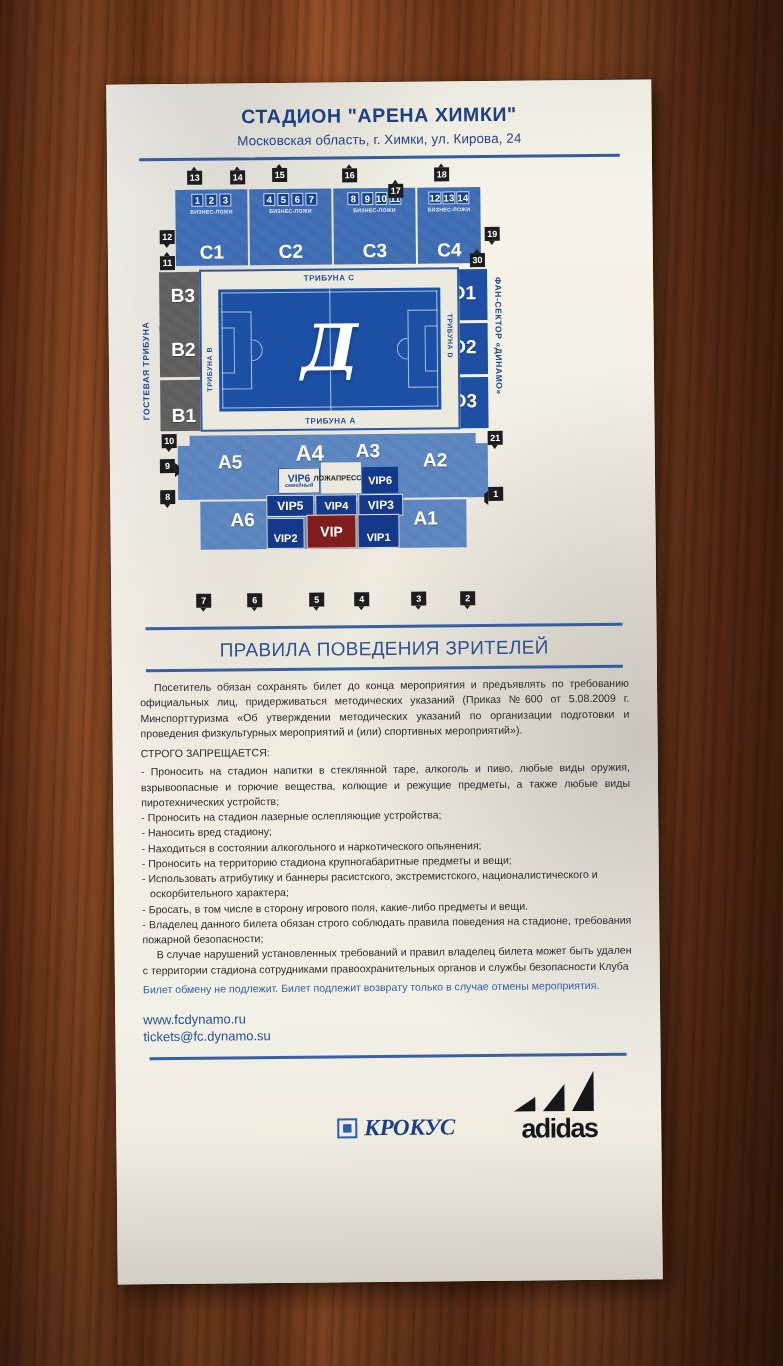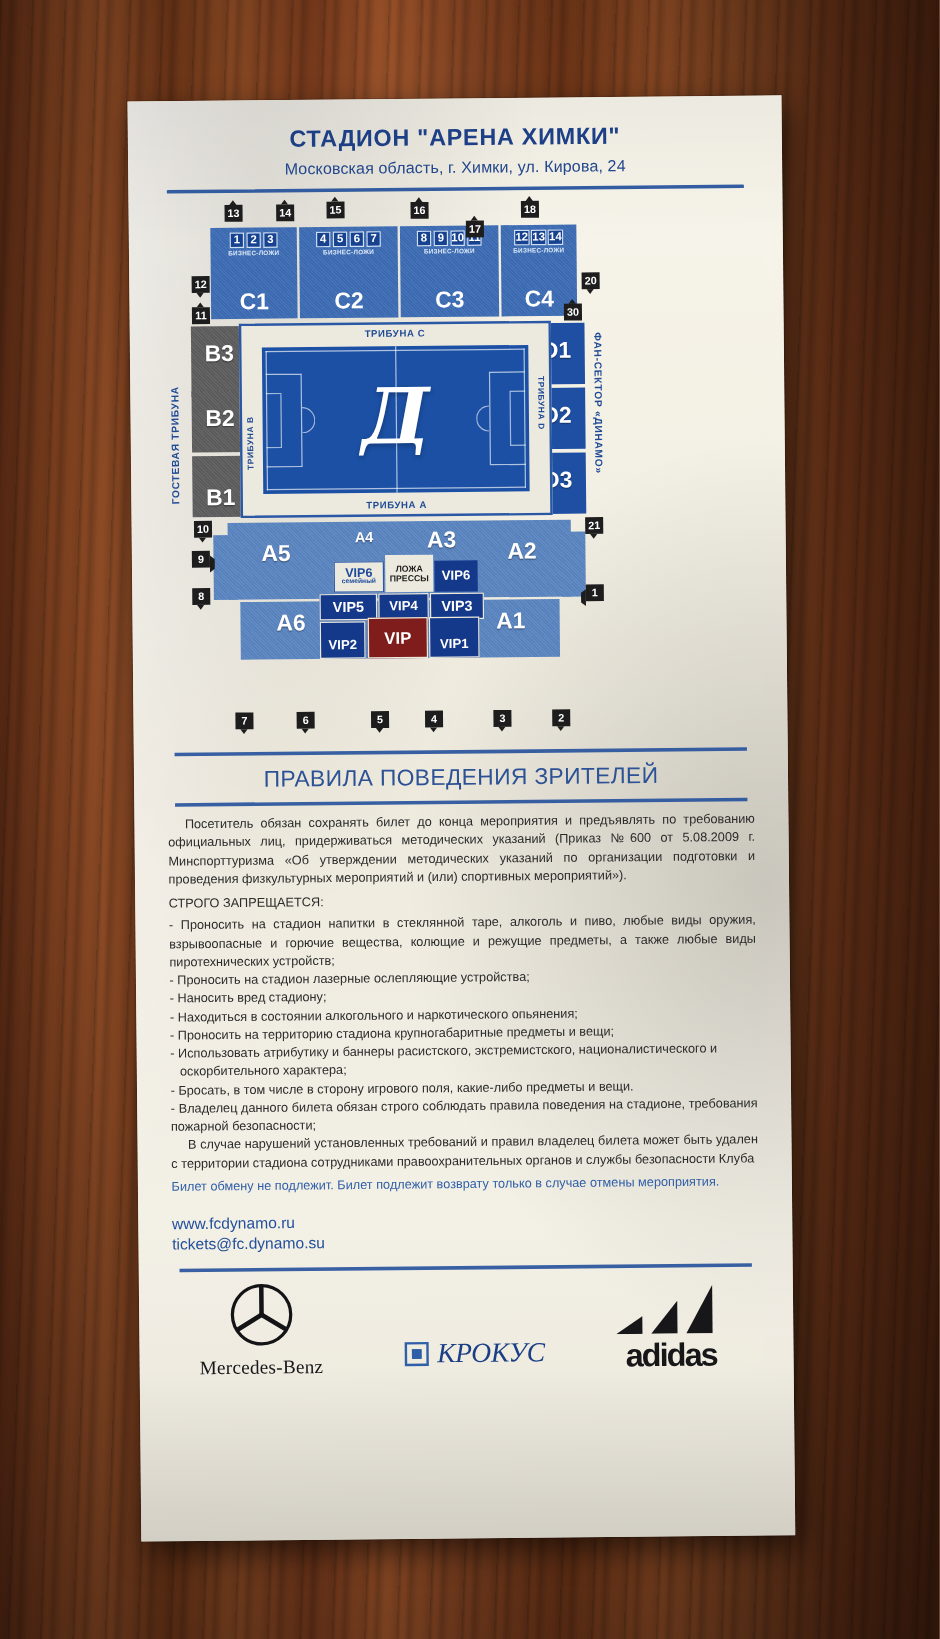--- a/index.html
+++ b/index.html
@@ -159,21 +159,21 @@
   .links{color:#23509c;font-size:13px;line-height:1.32;margin-top:14px;}
 
   
   #sponsors{position:relative;height:96px;margin-top:6px;}
   .mb-wrap{position:absolute;left:22px;top:2px;text-align:center;}
   .mb-star{width:54px;height:54px;margin:0 auto;}
   .mb-txt{font-family:"Liberation Serif",serif;font-size:16px;color:#16161a;margin-top:4px;letter-spacing:.2px;}
   .krokus{position:absolute;left:193px;top:50px;display:flex;align-items:center;gap:7px;}
   .kr-sq{width:20px;height:20px;border:2.5px solid #2f5fa8;display:flex;align-items:center;justify-content:center;box-sizing:border-box;}
   .kr-sq i{display:block;width:8px;height:8px;border:2px solid #2f5fa8;box-sizing:border-box;background:#2f5fa8;}
-  .kr-txt{font-family:"Liberation Serif",serif;font-weight:normal;font-style:italic;color:#1b3f86;font-size:23px;letter-spacing:-.3px;}
+  .kr-txt{font-family:"Liberation Serif",serif;font-weight:bold;font-style:italic;color:#1b3f86;font-size:23px;letter-spacing:-.3px;}
   .adi{position:absolute;right:16px;top:6px;width:116px;text-align:center;}
   .adi-txt{font-size:27px;font-weight:bold;color:#17171a;letter-spacing:-1.6px;margin-top:-2px;}
 </style>
 </head>
 <body>
 
 <div id="desk">
   <div id="desk2"></div>
   <div id="deskgrain"></div>
   <div id="deskshade"></div>
@@ -242,21 +242,21 @@
             <div class="bnum">12</div>
             <div class="bnum">13</div>
             <div class="bnum">14</div>
           </div>
           <div class="blozhi">БИЗНЕС-ЛОЖИ</div>
           <div class="cname">C4</div>
         </div>
       </div>
 
       <div class="gate" style="left:24px;top:62px;">12</div>
-      <div class="gate" style="left:349px;top:62px;">20</div>
+      <div class="gate" style="left:349px;top:62px;">19</div>
 
       <div class="sidelabel l" style="left:4px;top:112px;height:140px;">ГОСТЕВАЯ ТРИБУНА</div>
 
       <div class="gate up" style="left:24px;top:88px;">11</div>
       <div class="sec c-grey" style="left:23px;top:104px;width:47px;height:59px;">
         <div class="noise"></div>
         <div class="lbl" style="left:0;right:0;top:13px;text-align:center;font-size:19px;">B3</div>
       </div>
       <div class="sec c-grey" style="left:23px;top:158px;width:47px;height:51px;padding-left:30px;">
         <div class="noise"></div>
@@ -313,32 +313,32 @@
             <div class="noise"></div>
           </div>
         <div class="sec c-mid" style="left:290px;top:10px;width:20px;height:54px;">
             <div class="noise"></div>
           </div>
         <div class="sec c-mid" style="left:22px;top:66px;width:266px;height:48px;">
             <div class="noise"></div>
           </div>
 
         <div class="lbl" style="left:40px;top:16px;font-size:19px;">A5</div>
-        <div class="lbl" style="left:118px;top:6px;font-size:12px;">A4</div>
+        <div class="lbl" style="left:118px;top:6px;font-size:22px;">A4</div>
         <div class="lbl" style="left:178px;top:6px;font-size:19px;">A3</div>
         <div class="lbl" style="left:245px;top:16px;font-size:19px;">A2</div>
         <div class="lbl" style="left:52px;top:74px;font-size:19px;">A6</div>
         <div class="lbl" style="left:235px;top:74px;font-size:19px;">A1</div>
 
         <div class="vipbox" style="left:100px;top:33px;width:42px;height:26px;background:#eceade;border:1.5px solid #2a58a5;flex-direction:column;">
           <span style="color:#1d4a9c;font-size:10.5px;">VIP6</span>
           <span style="color:#1d4a9c;font-size:5.6px;">семейный</span>
         </div>
 
-        <div class="vipbox" style="left:143px;top:28px;width:40px;height:31px;background:#eceade;flex-direction:column;">
+        <div class="vipbox" style="left:143px;top:28px;width:40px;height:31px;background:#eceade;flex-direction:row;">
           <span style="color:#1d1d1d;font-size:7.3px;">ЛОЖА</span>
           <span style="color:#1d1d1d;font-size:7.3px;">ПРЕССЫ</span>
         </div>
 
         <div class="vipbox" style="left:184px;top:33px;width:36px;height:26px;background:#14398a;font-size:11px;">VIP6</div>
 
         <div class="vipbox" style="left:88px;top:60px;width:48px;height:22px;background:#14398a;border:1.5px solid #eceade;font-size:12px;">VIP5</div>
         <div class="vipbox" style="left:137px;top:60px;width:42px;height:22px;background:#14398a;border:1.5px solid #eceade;font-size:11px;">VIP4</div>
         <div class="vipbox" style="left:180px;top:60px;width:45px;height:22px;background:#14398a;border:1.5px solid #eceade;font-size:12px;">VIP3</div>
 
@@ -382,31 +382,20 @@
 
       <div class="links">
         <div>www.fcdynamo.ru</div>
         <div>tickets@fc.dynamo.su</div>
       </div>
       <div class="thin-rule" style="margin-top:12px;"></div>
     </div>
 
     <div id="sponsors">
 
-      <div class="mb-wrap">
-        <svg class="mb-star" viewBox="0 0 100 100">
-          <circle cx="50" cy="50" r="45" fill="none" stroke="#141416" stroke-width="5"></circle>
-          <g stroke="#141416" stroke-width="7" stroke-linecap="round">
-            <line x1="50" y1="50" x2="50" y2="8"></line>
-            <line x1="50" y1="50" x2="14" y2="72"></line>
-            <line x1="50" y1="50" x2="86" y2="72"></line>
-          </g>
-        </svg>
-        <div class="mb-txt">Mercedes-Benz</div>
-      </div>
 
       <div class="krokus">
         <div class="kr-sq">
             <i></i>
           </div>
         <div class="kr-txt">КРОКУС</div>
       </div>
 
       <div class="adi">
         <svg viewBox="0 0 120 46" width="110" height="42">

